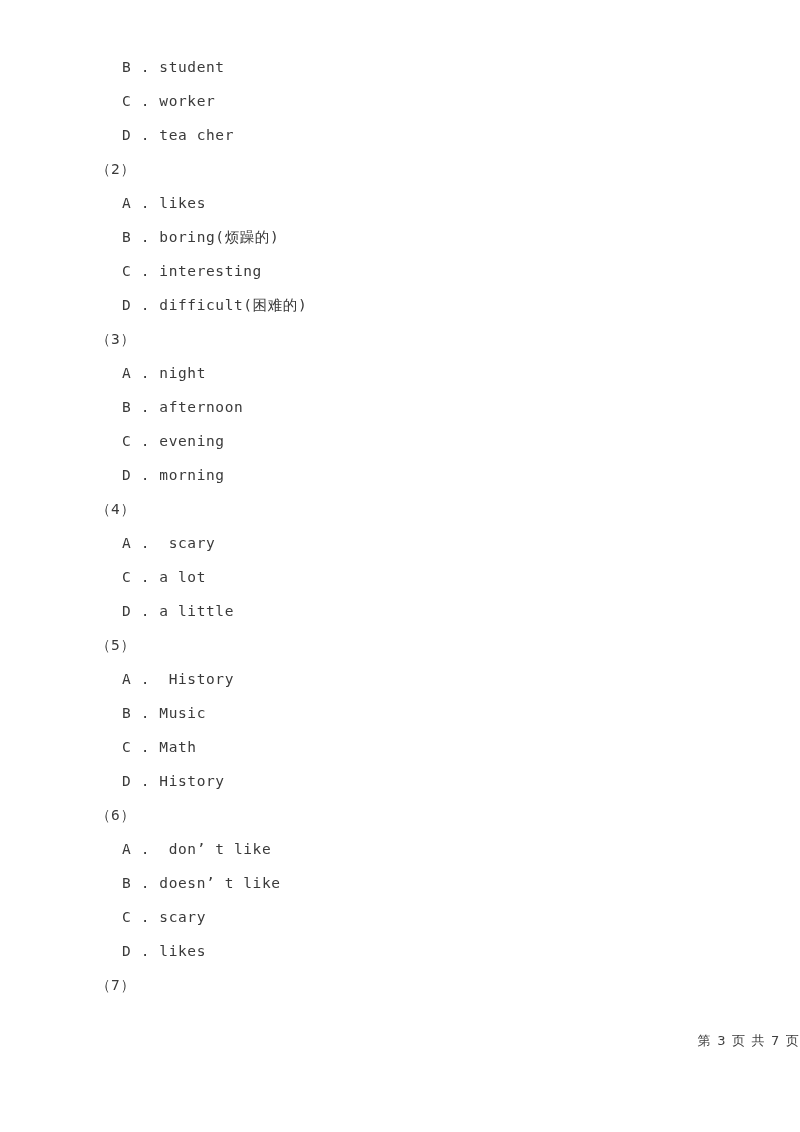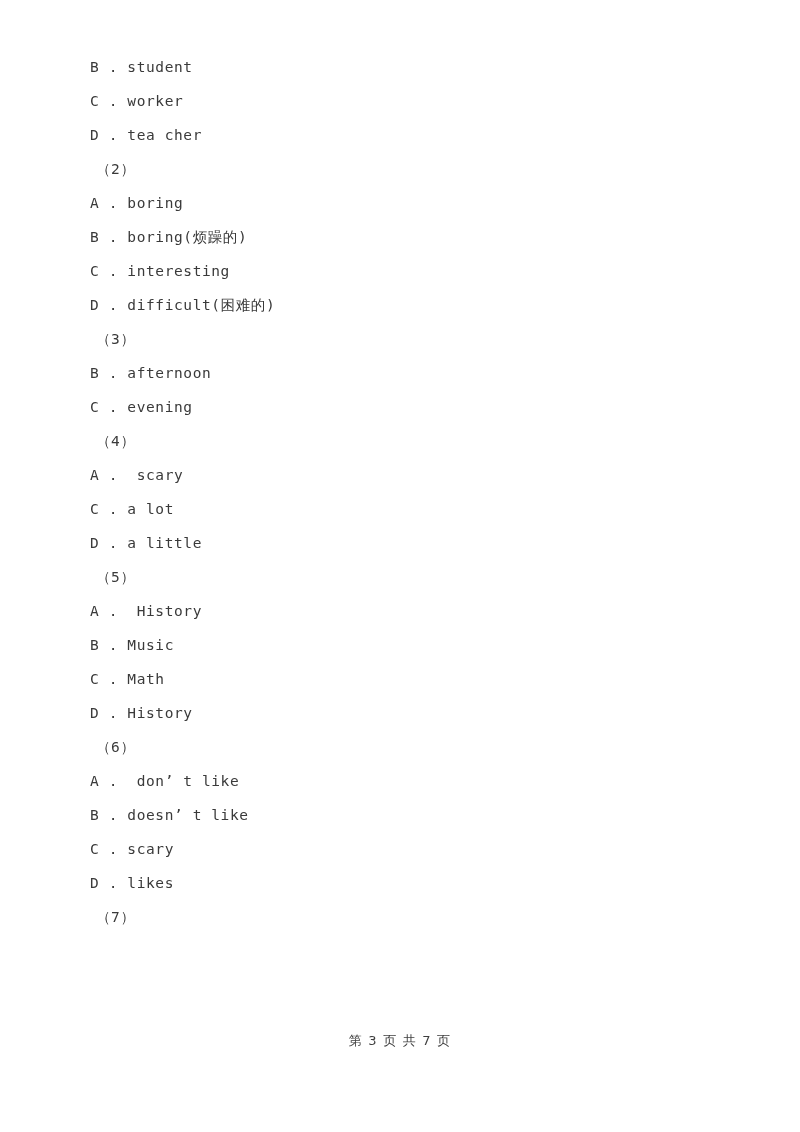--- a/index.html
+++ b/index.html
@@ -41,52 +41,55 @@
     white-space: pre;
     color: #3a3a3a;
   }
 
   .group-head {
     padding-left: 6px;
   }
 
   .opt {
     padding-left: 0px;
+    margin-left: 32px;
   }
 
   #footer {
     position: absolute;
     left: 0;
     top: 1032px;
     width: 800px;
-    text-align: center;
+    text-align: right;
     font-family: "DejaVu Sans", "Liberation Sans", sans-serif;
     font-size: 13px;
     color: #3f3f3f;
     letter-spacing: 1.2px;
     white-space: pre;
   }
 </style>
 </head>
 <body>
 
 <div id="page">
 
   <div id="content">
       <div class="line opt">B . student</div>
       <div class="line opt">C . worker</div>
       <div class="line opt">D . tea cher</div>
       <div class="line group-head">（2）</div>
-      <div class="line opt">A . boring</div>
+      <div class="line opt">A . likes</div>
       <div class="line opt">B . boring(烦躁的)</div>
       <div class="line opt">C . interesting</div>
       <div class="line opt">D . difficult(困难的)</div>
       <div class="line group-head">（3）</div>
+      <div class="line opt">A . night</div>
       <div class="line opt">B . afternoon</div>
       <div class="line opt">C . evening</div>
+      <div class="line opt">D . morning</div>
       <div class="line group-head">（4）</div>
       <div class="line opt">A .  scary</div>
       <div class="line opt">C . a lot</div>
       <div class="line opt">D . a little</div>
       <div class="line group-head">（5）</div>
       <div class="line opt">A .  History</div>
       <div class="line opt">B . Music</div>
       <div class="line opt">C . Math</div>
       <div class="line opt">D . History</div>
       <div class="line group-head">（6）</div>

